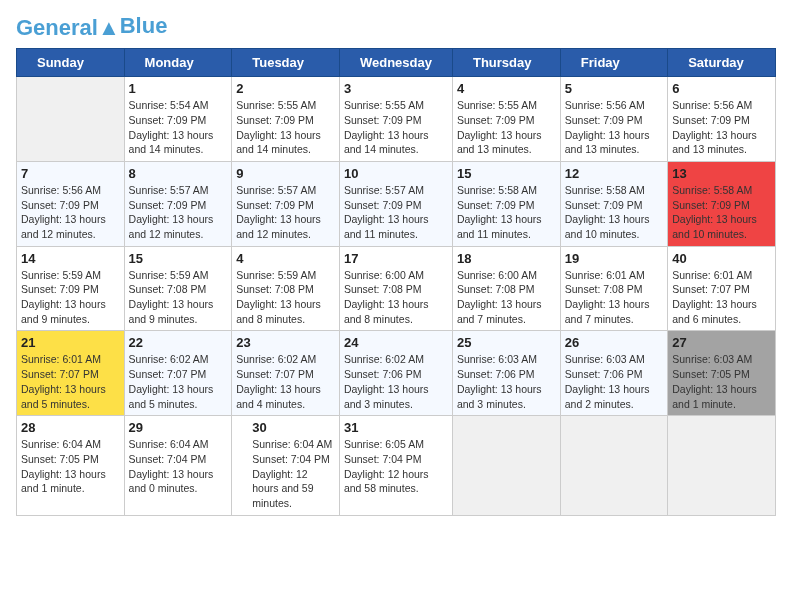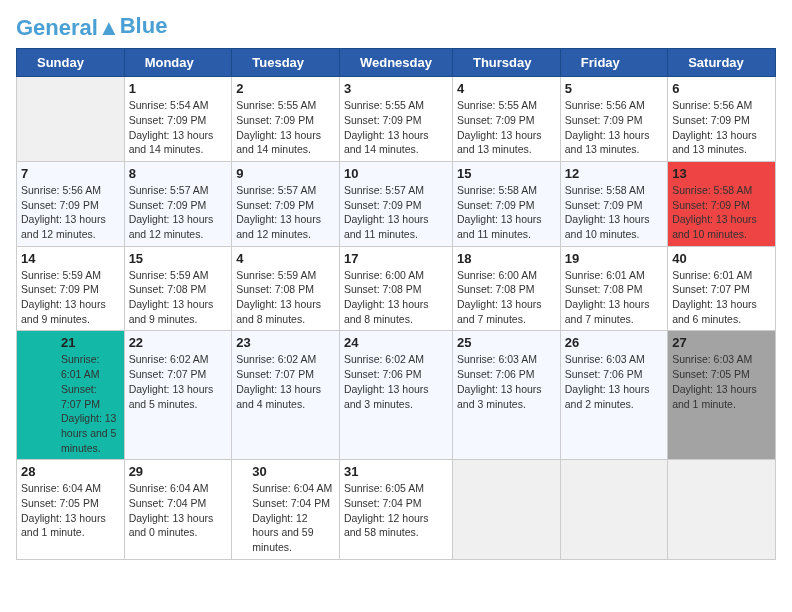--- a/index.html
+++ b/index.html
@@ -204,21 +204,21 @@
         <td style="background: rgb(255, 255, 255);">
           <div class="day-number">19</div>
           <div class="day-info">Sunrise: 6:01 AM<br>Sunset: 7:08 PM<br>Daylight: 13 hours and 7 minutes.</div>
         </td>
         <td style="background: rgb(255, 255, 255);">
           <div class="day-number">40</div>
           <div class="day-info">Sunrise: 6:01 AM<br>Sunset: 7:07 PM<br>Daylight: 13 hours and 6 minutes.</div>
         </td>
       </tr>
       <tr>
-        <td style="background: #14b8a6; padding-left: 44px;">
+        <td style="background: #fde047;">
           <div class="day-number">21</div>
           <div class="day-info">Sunrise: 6:01 AM<br>Sunset: 7:07 PM<br>Daylight: 13 hours and 5 minutes.</div>
         </td>
         <td style="background: rgb(245, 249, 255);">
           <div class="day-number">22</div>
           <div class="day-info">Sunrise: 6:02 AM<br>Sunset: 7:07 PM<br>Daylight: 13 hours and 5 minutes.</div>
         </td>
         <td style="background: rgb(245, 249, 255);">
           <div class="day-number">23</div>
           <div class="day-info">Sunrise: 6:02 AM<br>Sunset: 7:07 PM<br>Daylight: 13 hours and 4 minutes.</div>

